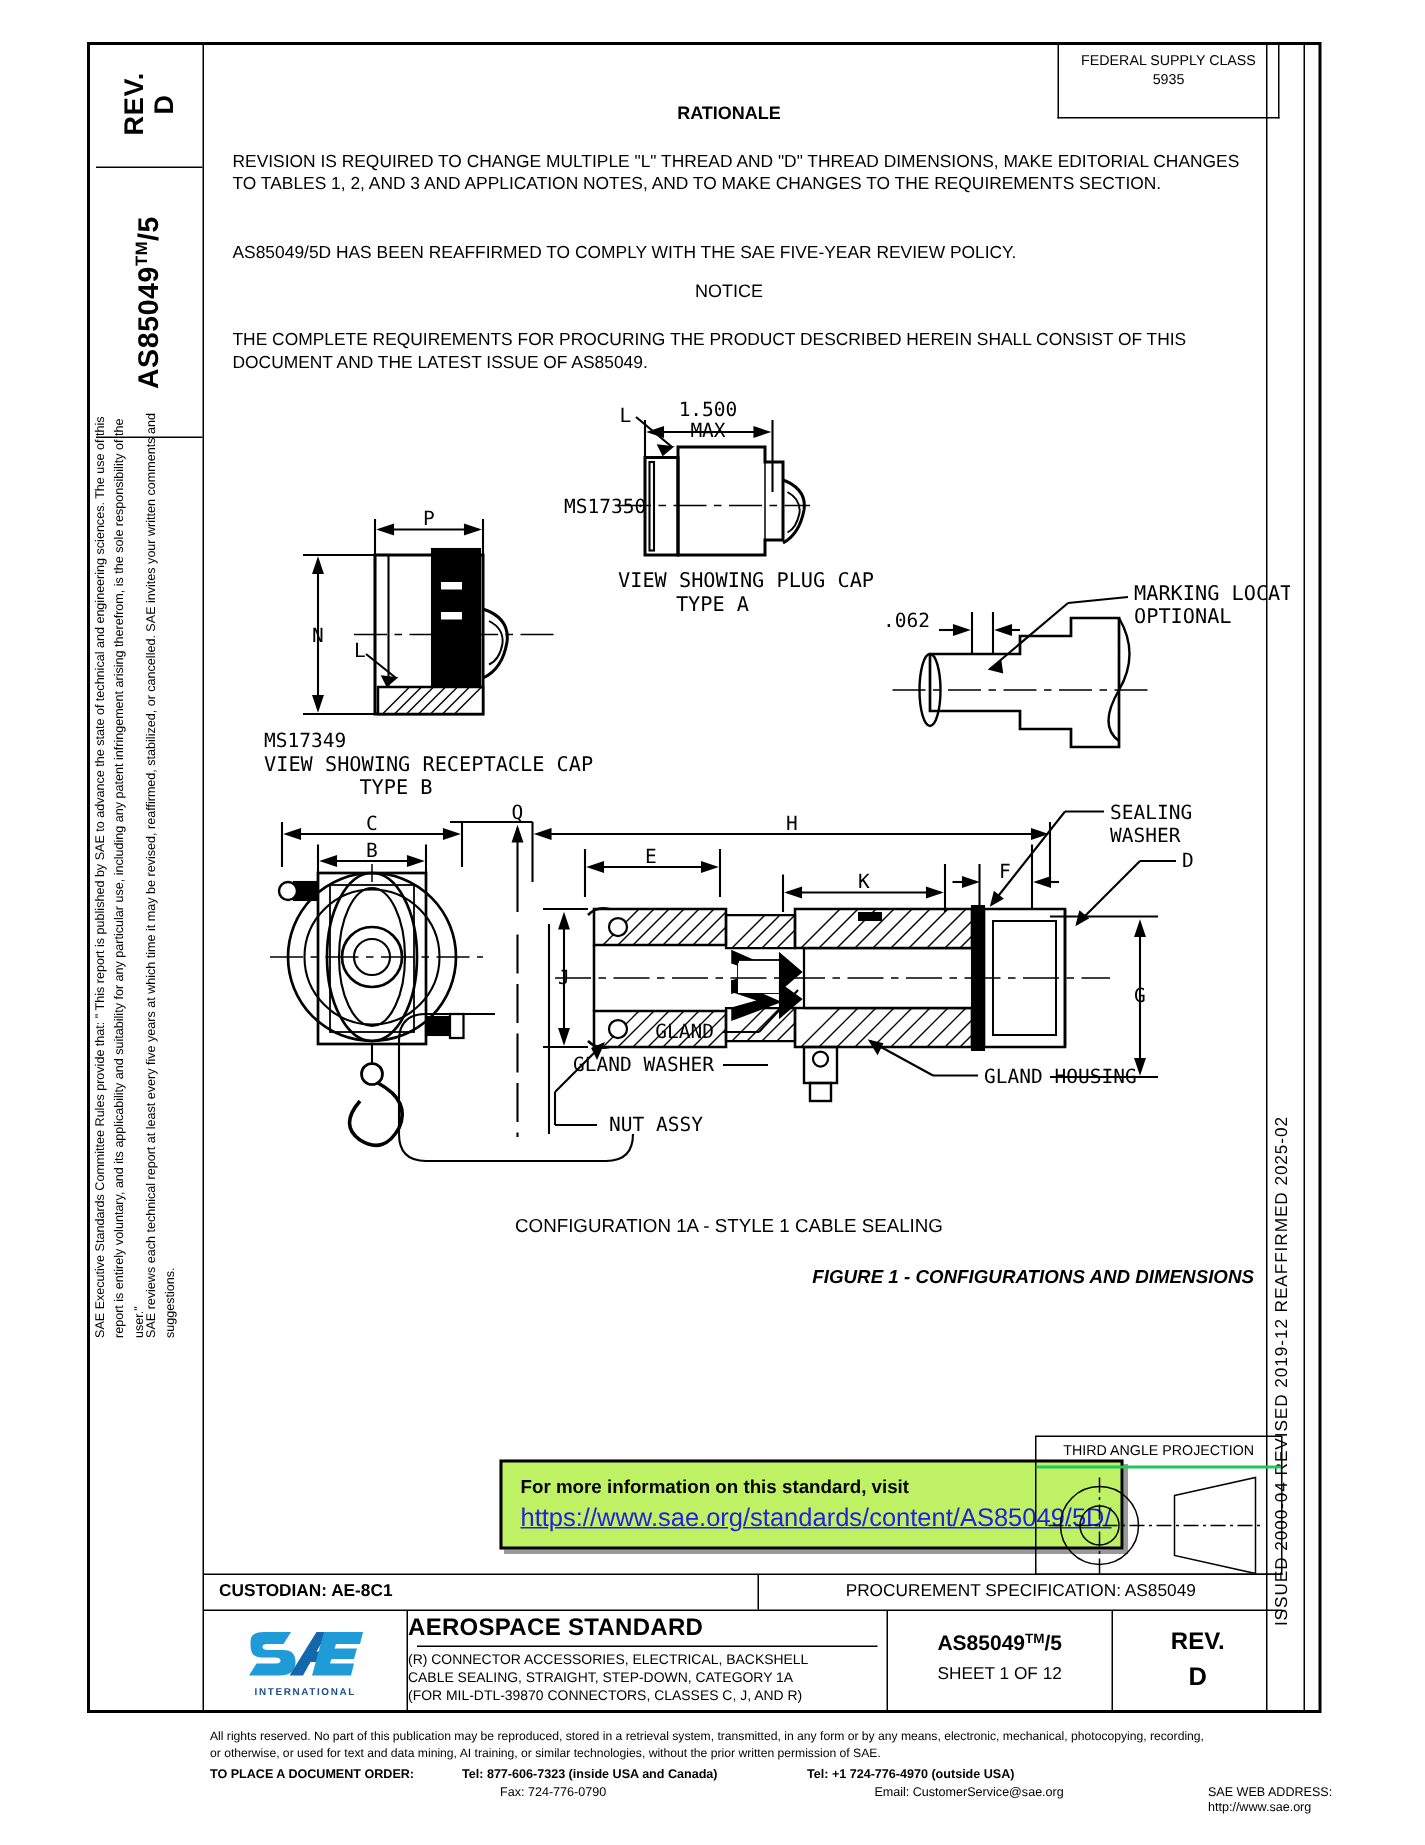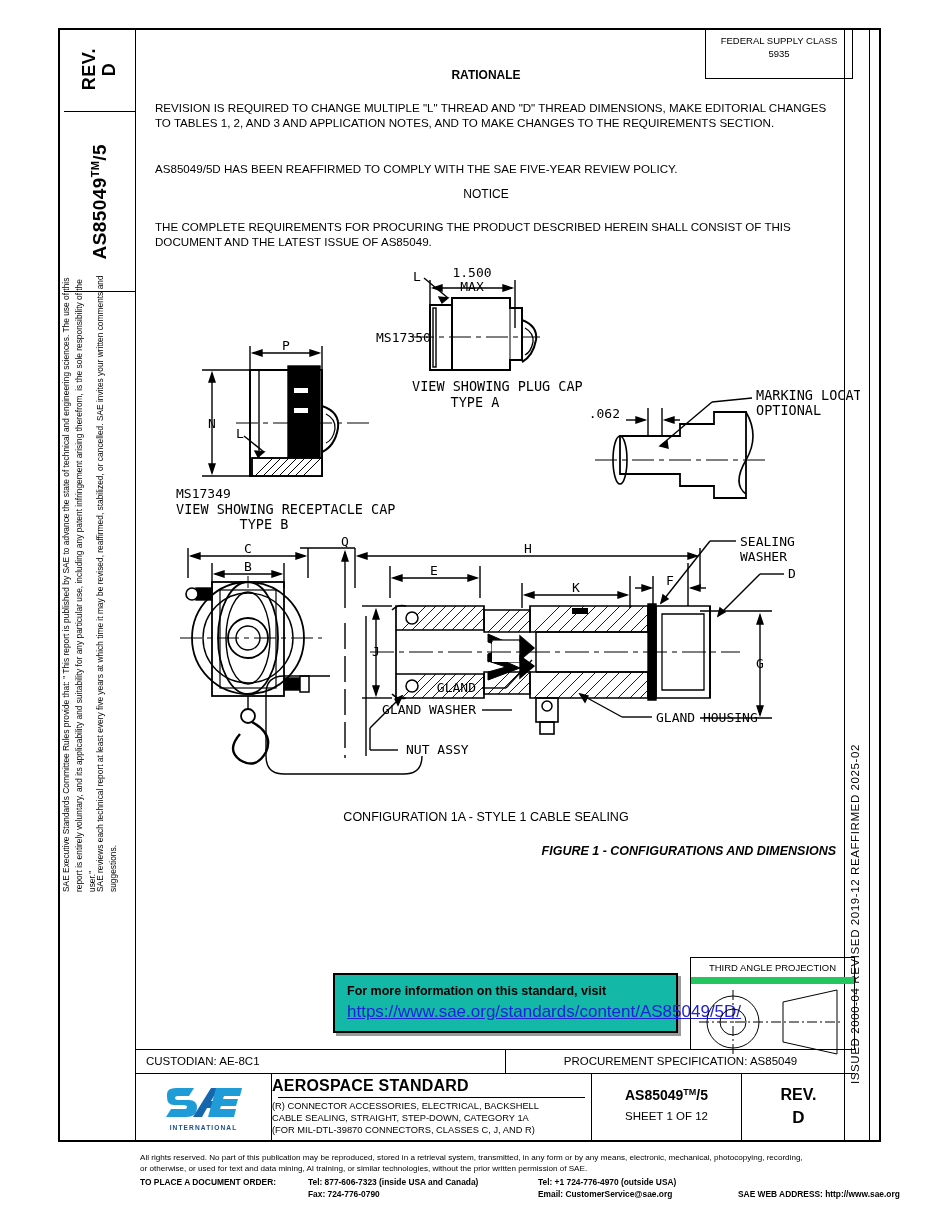--- a/index.html
+++ b/index.html
@@ -182,24 +182,24 @@
     text-align: right;
     font-size: 12.5px;
     font-weight: bold;
     font-style: italic;
   }
 
   
   .link-box {
     position: absolute;
     left: 333px; top: 973px;
-    width: 345px; height: 60px;
+    width: 416px; height: 60px;
     border: 2px solid #000;
     box-sizing: border-box;
-    background: #14b8a6;
+    background: #bef264;
     box-shadow: 3px 3px 0 #9a9a9a;
     padding: 9px 0 0 12px;
   }
   .link-box .l1 { font-size: 12.5px; font-weight: bold; }
   .link-box .l2 {
     font-size: 17px;
     color: #2020dd;
     text-decoration: underline;
     margin-top: 4px;
     display: block;
@@ -208,21 +208,21 @@
   
   .tap-box {
     position: absolute;
     left: 690px; top: 957px;
     width: 165px; height: 93px;
     border: 1px solid #000;
     box-sizing: border-box;
   }
   .tap-title {
     height: 19px;
-    border-bottom: 7px solid #22c55e;
+    border-bottom: 2px solid #22c55e;
     text-align: center;
     font-size: 9.5px;
     line-height: 19px;
   }
 
   
   .cust-row {
     position: absolute;
     left: 136px; top: 1049px;
     width: 719px; height: 25px;
@@ -230,20 +230,21 @@
     border-bottom: 1px solid #000;
     box-sizing: border-box;
     display: flex;
   }
   .cust-left {
     width: 370px;
     border-right: 1px solid #000;
     box-sizing: border-box;
     font-size: 11.5px;
     padding: 5px 0 0 10px;
+    font-weight: bold;
   }
   .cust-right {
     flex: 1;
     font-size: 11.5px;
     text-align: center;
     padding-top: 5px;
   }
 
   
   .title-block {
@@ -295,21 +296,21 @@
 
   
   .copyright {
     position: absolute;
     left: 140px; top: 1152px;
     width: 805px;
   }
   .cp-line1 { font-size: 8.4px; }
   .cp-body { font-size: 8.1px; line-height: 1.35; margin-top: 1px; }
   .cp-order { font-size: 8.4px; font-weight: bold; margin-top: 2px; display: flex; }
-  .cp-order2 { font-size: 8.4px; font-weight: bold; margin-top: 2px; display: flex; }
+  .cp-order2 { font-size: 8.4px; font-weight: normal; margin-top: 2px; display: flex; gap: 41px; }
   .c-a { width: 168px; }
   .c-b { width: 230px; }
   .c-c { width: 200px; }
   .c-d { }
 
   
   .sae-logo { width: 92px; text-align: center; }
   .sae-logo .intl {
     font-size: 6.6px;
     font-weight: bold;

